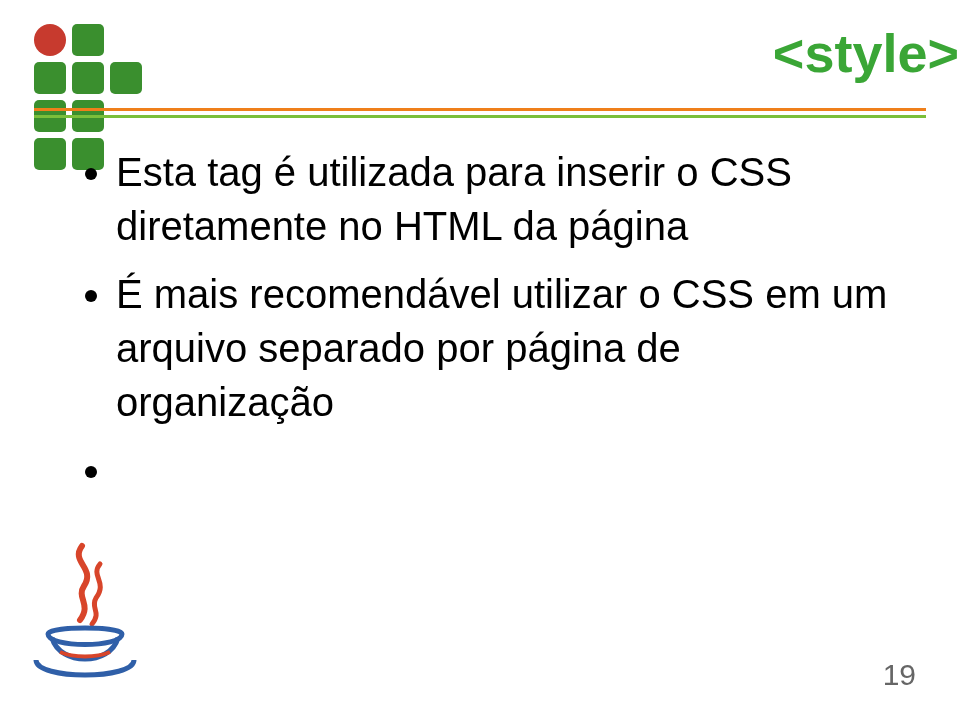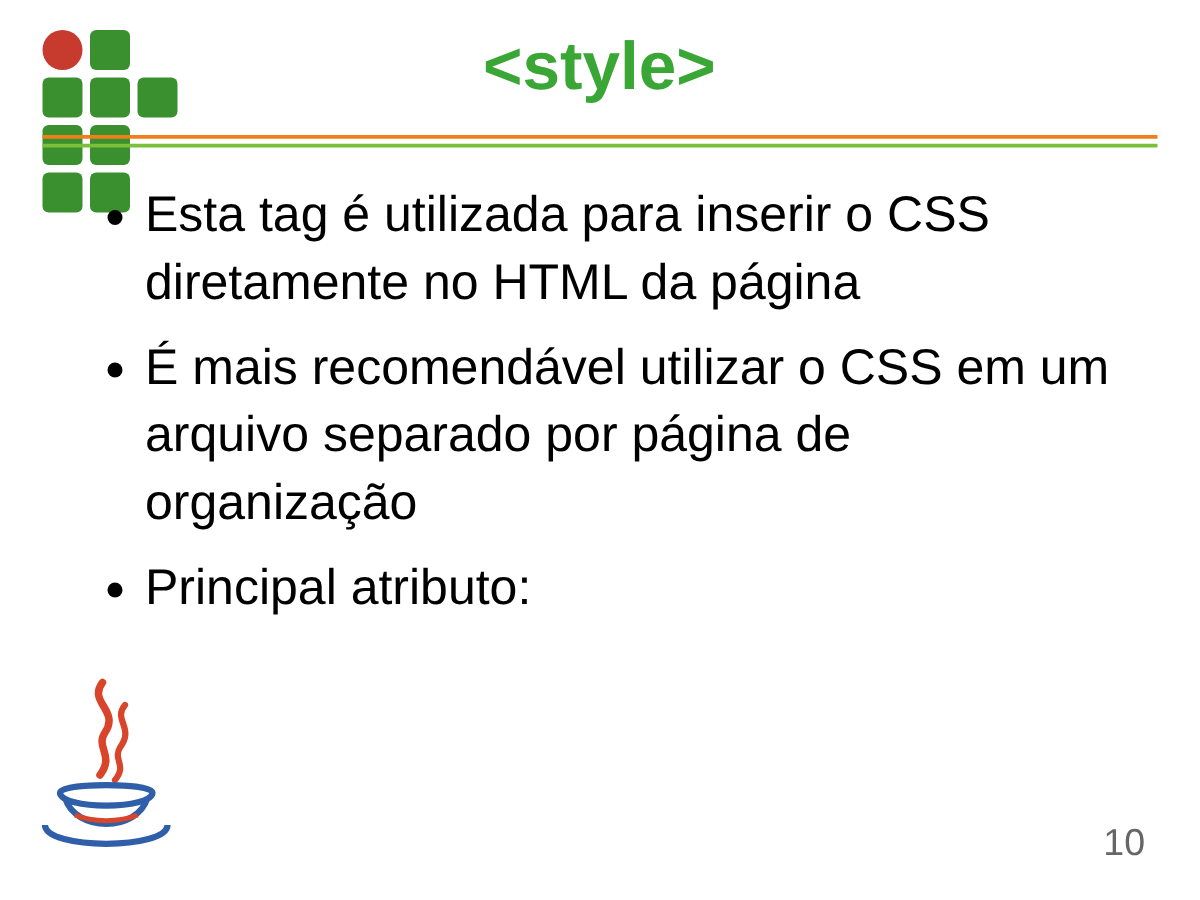--- a/index.html
+++ b/index.html
@@ -43,21 +43,21 @@
   .p20{top:76px;left:0;}
   .p21{top:76px;left:38px;}
   .p30{top:114px;left:0;}
   .p31{top:114px;left:38px;}
 
   .title {
     position: absolute;
     top: 22px;
     left: 0;
     right: 1px;
-    text-align: center;
+    text-align: right;
     font-size: 54px;
     font-weight: bold;
     color: #3aa636;
   }
   .divider {
     position: absolute;
     left: 34px;
     right: 34px;
     height: 0;
   }
@@ -126,35 +126,34 @@
   <div class="title">&lt;style&gt;</div>
 
   <div class="divider div-top"></div>
   <div class="divider div-bot"></div>
 
   <div class="body">
     <ul>
       <li>Esta tag é utilizada para inserir o CSS diretamente no HTML da página</li>
       <li>É mais recomendável utilizar o CSS em um arquivo separado por página de organização</li>
       <li>
-        <span>Principal atributo:</span>
       </li>
     </ul>
   </div>
 
   <div class="java-cup">
     <svg viewBox="0 0 110 150" width="110" height="150">
 
       <path d="M52 8 C40 24 66 30 54 48 C46 60 62 66 50 82" fill="none" stroke="#d8452a" stroke-width="6" stroke-linecap="round"></path>
       <path d="M70 26 C60 38 78 44 66 60 C60 70 72 74 62 86" fill="none" stroke="#d8452a" stroke-width="5" stroke-linecap="round"></path>
 
       <path d="M18 96 C18 110 92 110 92 96 C92 88 18 88 18 96 Z" fill="none" stroke="#2f5fa8" stroke-width="5"></path>
 
       <path d="M22 100 C30 128 80 128 88 100" fill="none" stroke="#2f5fa8" stroke-width="5"></path>
 
       <path d="M6 122 C6 142 104 142 104 122" fill="none" stroke="#2f5fa8" stroke-width="5"></path>
 
       <path d="M30 114 C44 120 66 120 80 114" fill="none" stroke="#d8452a" stroke-width="4"></path>
     </svg>
   </div>
 
-  <div class="pagenum">10</div>
+  <div class="pagenum">19</div>
 </div>
 
 </body></html>

